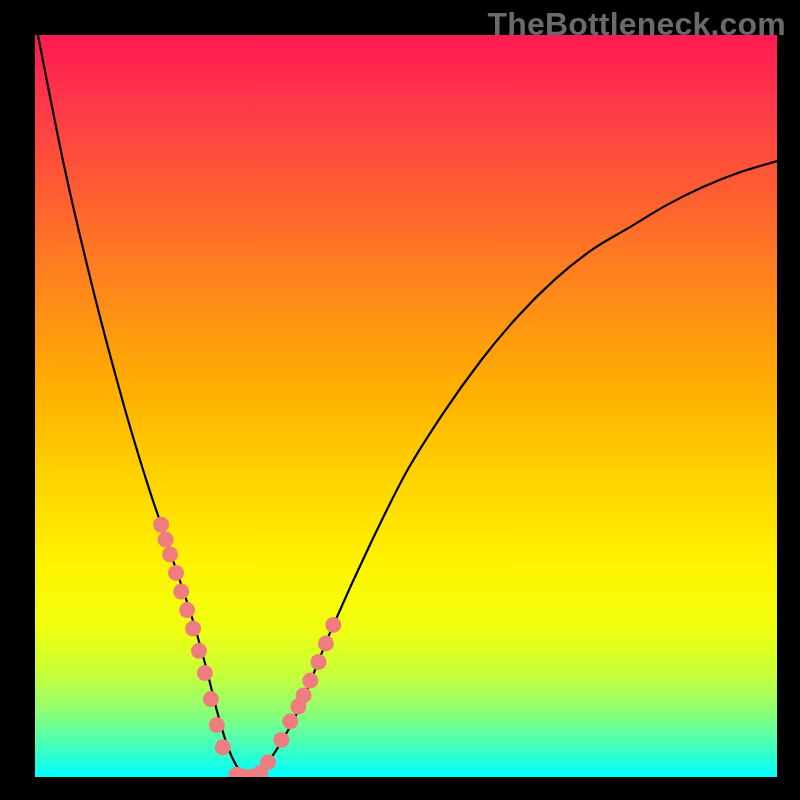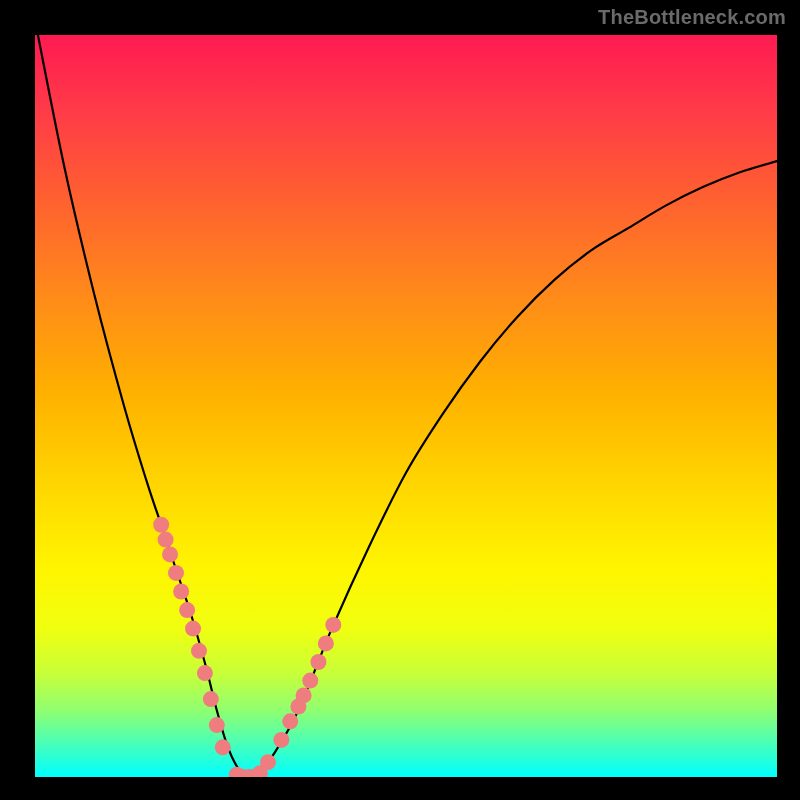--- a/index.html
+++ b/index.html
@@ -27,21 +27,21 @@
       #90ff70 91%,
       #50ffb0 95%,
       #20ffe0 98%,
       #00ffff 100%
     );
   }
   .watermark {
     position: absolute;
     top: 6px; right: 14px;
     font-family: Arial, Helvetica, sans-serif;
-    font-size: 20px;
+    font-size: 32px;
     font-weight: 600;
     color: #6a6a6a;
     letter-spacing: 0.2px;
     user-select: none;
   }
   svg.curve {
     position: absolute;
     left: 0; top: 0;
     width: 742px; height: 742px;
   }

